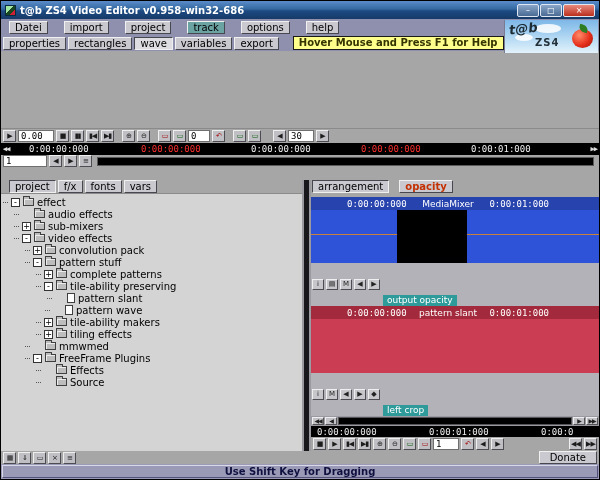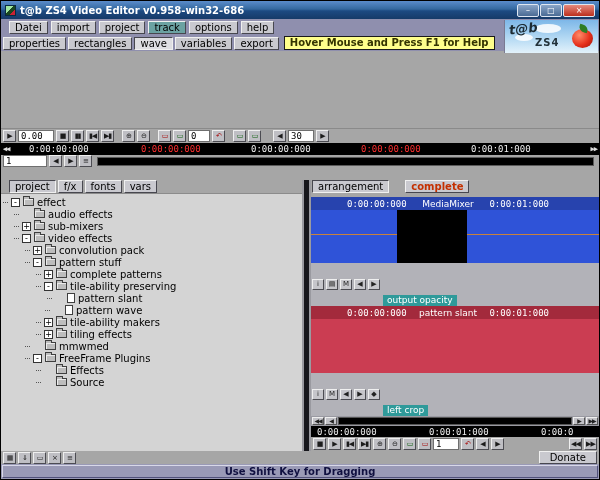--- a/index.html
+++ b/index.html
@@ -5,28 +5,28 @@
   *{margin:0;padding:0;box-sizing:border-box;}
   html,body{width:600px;height:480px;}
   body{font-family:"DejaVu Sans","Liberation Sans",sans-serif;font-size:10px;background:#000;}
   .window{position:relative;width:600px;height:480px;border:1px solid #000;background:#a6a6a6;display:flex;flex-direction:column;overflow:hidden;}
   .titlebar{flex:0 0 18px;background:linear-gradient(180deg,#5a8ccb 0%,#35699f 45%,#1d4a82 55%,#163a68 100%);display:flex;align-items:center;gap:4px;padding:0 4px;color:#fff;}
   .app-icon{width:11px;height:11px;background:linear-gradient(135deg,#9fe7a0 0 40%,#1b4720 40% 70%,#c23 70%);border:1px solid #0a2a40;flex:0 0 auto;}
   .title-text{flex:1;font-size:10px;white-space:nowrap;overflow:hidden;font-weight:bold;}
   .winbtns{display:flex;gap:1px;}
   .winbtn{width:22px;height:13px;border:1px solid #dfe7f2;border-radius:2px;background:linear-gradient(#8aa6c8,#4a6a94);color:#fff;font-size:8px;line-height:11px;text-align:center;}
   .winbtn.close{width:32px;background:linear-gradient(#e78a7d,#bb2f1e);}
-  .menubar{flex:0 0 16px;background:#8f8fae;display:flex;align-items:center;gap:3px;padding:0 0 0 8px;}
+  .menubar{flex:0 0 16px;background:#8f8fae;display:flex;align-items:center;gap:16px;padding:0 0 0 8px;}
   .tabbar{flex:0 0 16px;background:#8f8fae;display:flex;align-items:center;gap:2px;padding:0 0 0 2px;}
   .btn{background:#c9c9cf;border:1px solid;border-color:#f0f0f0 #47474f #47474f #f0f0f0;height:13px;line-height:11px;padding:0 5px;color:#000;white-space:nowrap;flex:0 0 auto;}
   .btn.teal{background:#6ba2a2;}
   .btn.lit{background:#dedee2;border-color:#47474f #f0f0f0 #f0f0f0 #47474f;}
   .btn.pressed{border-color:#47474f #f0f0f0 #f0f0f0 #47474f;}
   .btn.current-tab{color:#c43000;font-weight:bold;}
-  .tooltip{margin-left:3px;background:var(--tooltip-bg,#ffff8c);border:1px solid #1a1a1a;color:#343400;font-weight:bold;height:14px;line-height:12px;padding:0 5px;white-space:nowrap;}
+  .tooltip{margin-left:12px;background:var(--tooltip-bg,#ffff8c);border:1px solid #1a1a1a;color:#343400;font-weight:bold;height:14px;line-height:12px;padding:0 5px;white-space:nowrap;}
   .logo{position:absolute;top:19px;right:1px;width:94px;height:33px;background:linear-gradient(180deg,#7db7e8 0%,#b9dcf4 60%,#e3f2fb 100%);overflow:hidden;z-index:9;border-left:1px solid #7a7a92;}
   .cloud{position:absolute;background:#fff;border-radius:50%;opacity:.85;}
   .c1{width:26px;height:9px;left:30px;top:4px;}
   .c2{width:18px;height:7px;left:10px;top:14px;}
   .logo-script{position:absolute;left:4px;top:1px;font-size:13px;font-weight:bold;font-style:italic;color:#1d2b33;transform:rotate(-6deg);}
   .logo-name{position:absolute;left:30px;top:17px;font-size:10px;font-weight:bold;color:#23323a;letter-spacing:1px;}
   .tomato{position:absolute;right:5px;top:9px;width:21px;height:19px;border-radius:50%;background:radial-gradient(circle at 35% 32%,#ff8a68 0%,#e5301c 55%,#9c1208 100%);}
   .tomato-leaf{position:absolute;left:7px;top:-4px;width:9px;height:7px;background:#2e7d22;border-radius:0 70% 0 70%;transform:rotate(18deg);}
   .wave-area{flex:1;background:#a6a6a6;border-bottom:1px solid #8a8a8a;}
   .transport{flex:0 0 14px;display:flex;align-items:center;gap:2px;padding:0 2px;background:#a6a6a6;}
@@ -52,21 +52,21 @@
   .trow::before{content:"";width:5px;border-top:1px dotted #555;flex:0 0 auto;}
   .toggle{flex:0 0 auto;width:9px;height:9px;background:#fff;border:1px solid #333;font-size:8px;line-height:7px;text-align:center;color:#000;}
   .toggle:empty{visibility:hidden;}
   .ticon{flex:0 0 auto;width:11px;height:8px;position:relative;background:#bdbdbd;border:1px solid #3f3f3f;box-shadow:inset 1px 1px 0 #ececec;}
   .ticon::before{content:"";position:absolute;left:-1px;top:-3px;width:5px;height:2px;background:#bdbdbd;border:1px solid #3f3f3f;border-bottom:none;}
   .ticon.leaf{width:8px;height:10px;background:#fff;box-shadow:none;}
   .ticon.leaf::before{display:none;}
   .tlabel{color:#000;white-space:nowrap;}
   .vsplit{flex:0 0 9px;background:linear-gradient(90deg,#9a9aa0 0 2px,#17171c 2px 7px,#9a9aa0 7px);}
   .right{flex:1;display:flex;flex-direction:column;min-width:0;}
-  .rtabs{flex:0 0 13px;display:flex;gap:16px;padding:0 1px;background:#a6a6a6;}
+  .rtabs{flex:0 0 13px;display:flex;gap:10px;padding:0 1px;background:#a6a6a6;}
   .rgap{flex:0 0 4px;background:#a6a6a6;}
   .thead{flex:0 0 13px;display:flex;align-items:center;justify-content:space-between;padding:0 50px 0 36px;color:#fff;font-family:"DejaVu Sans Mono","Liberation Mono",monospace;font-size:9px;}
   .thead .tname{font-family:"DejaVu Sans","Liberation Sans",sans-serif;}
   .t1h{background:var(--track1-header,#2743ae);}
   .t1b{flex:0 0 53px;background:var(--track1-body,#2f53d8);position:relative;}
   .envline{position:absolute;left:0;right:0;top:45%;height:1px;background:#c8823c;}
   .clip{position:absolute;left:30%;width:24%;top:0;height:100%;background:#000;}
   .envbar{flex:0 0 13px;display:flex;align-items:center;gap:2px;padding:0 1px;background:#b2b2b8;}
   .ebtn{flex:0 0 auto;width:12px;height:11px;background:#c6c6cb;border:1px solid;border-color:#efefef #4c4c52 #4c4c52 #efefef;font-size:7px;line-height:9px;text-align:center;color:#222;}
   .envlabel{background:var(--envelope-bg,#2f9a9a);color:#fff;font-size:9px;line-height:11px;padding:0 4px;margin-left:1px;white-space:nowrap;margin-top:32px;}
@@ -263,21 +263,21 @@
           <span class="tlabel">Source</span>
         </div>
       </div>
     </div>
 
     <div class="vsplit"></div>
 
     <div class="right">
       <div class="rtabs">
         <span class="btn pressed">arrangement</span>
-        <span class="btn current-tab">complete</span>
+        <span class="btn current-tab">opacity</span>
       </div>
       <div class="rgap"></div>
 
       <div class="thead t1h">
         <span>0:00:00:000</span>
         <span class="tname">MediaMixer</span>
         <span>0:00:01:000</span>
       </div>
       <div class="t1b">
         <span class="envline"></span>

